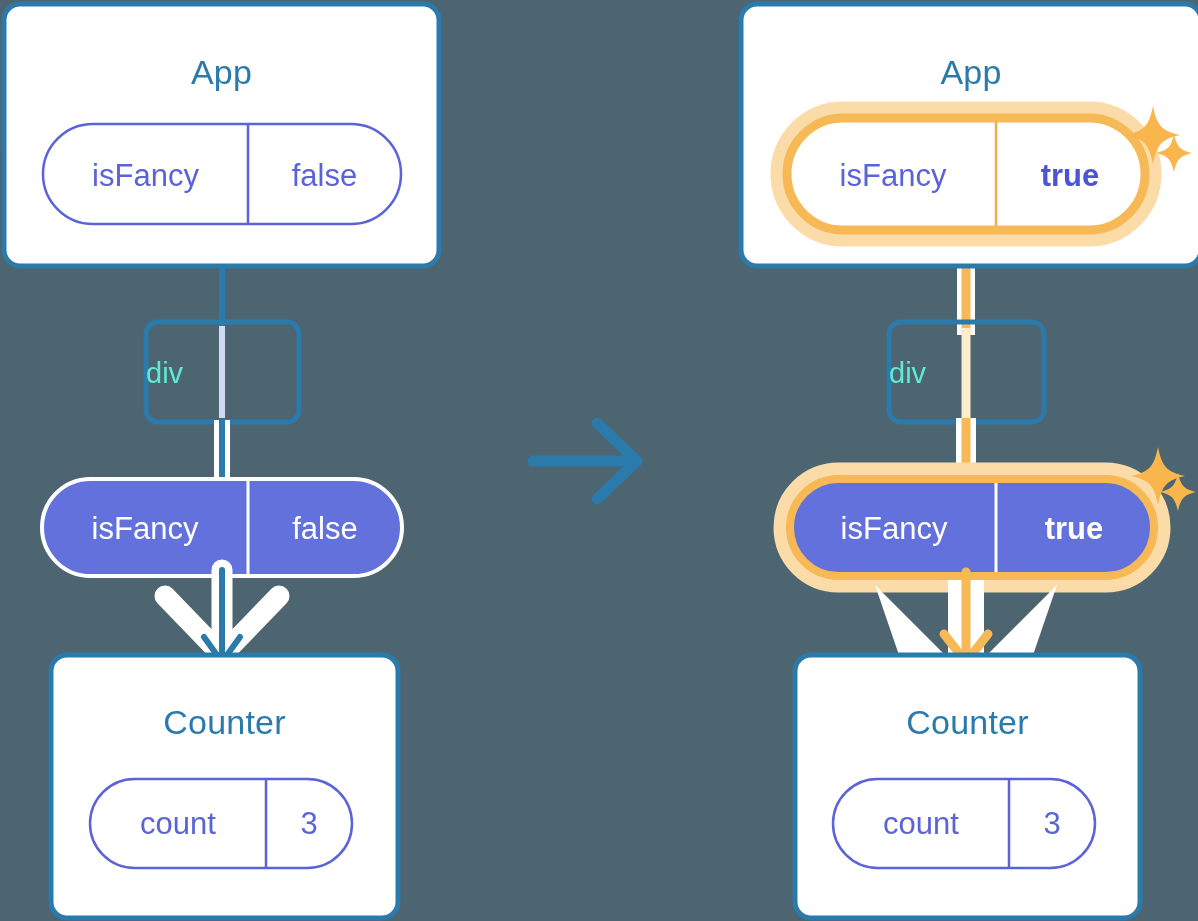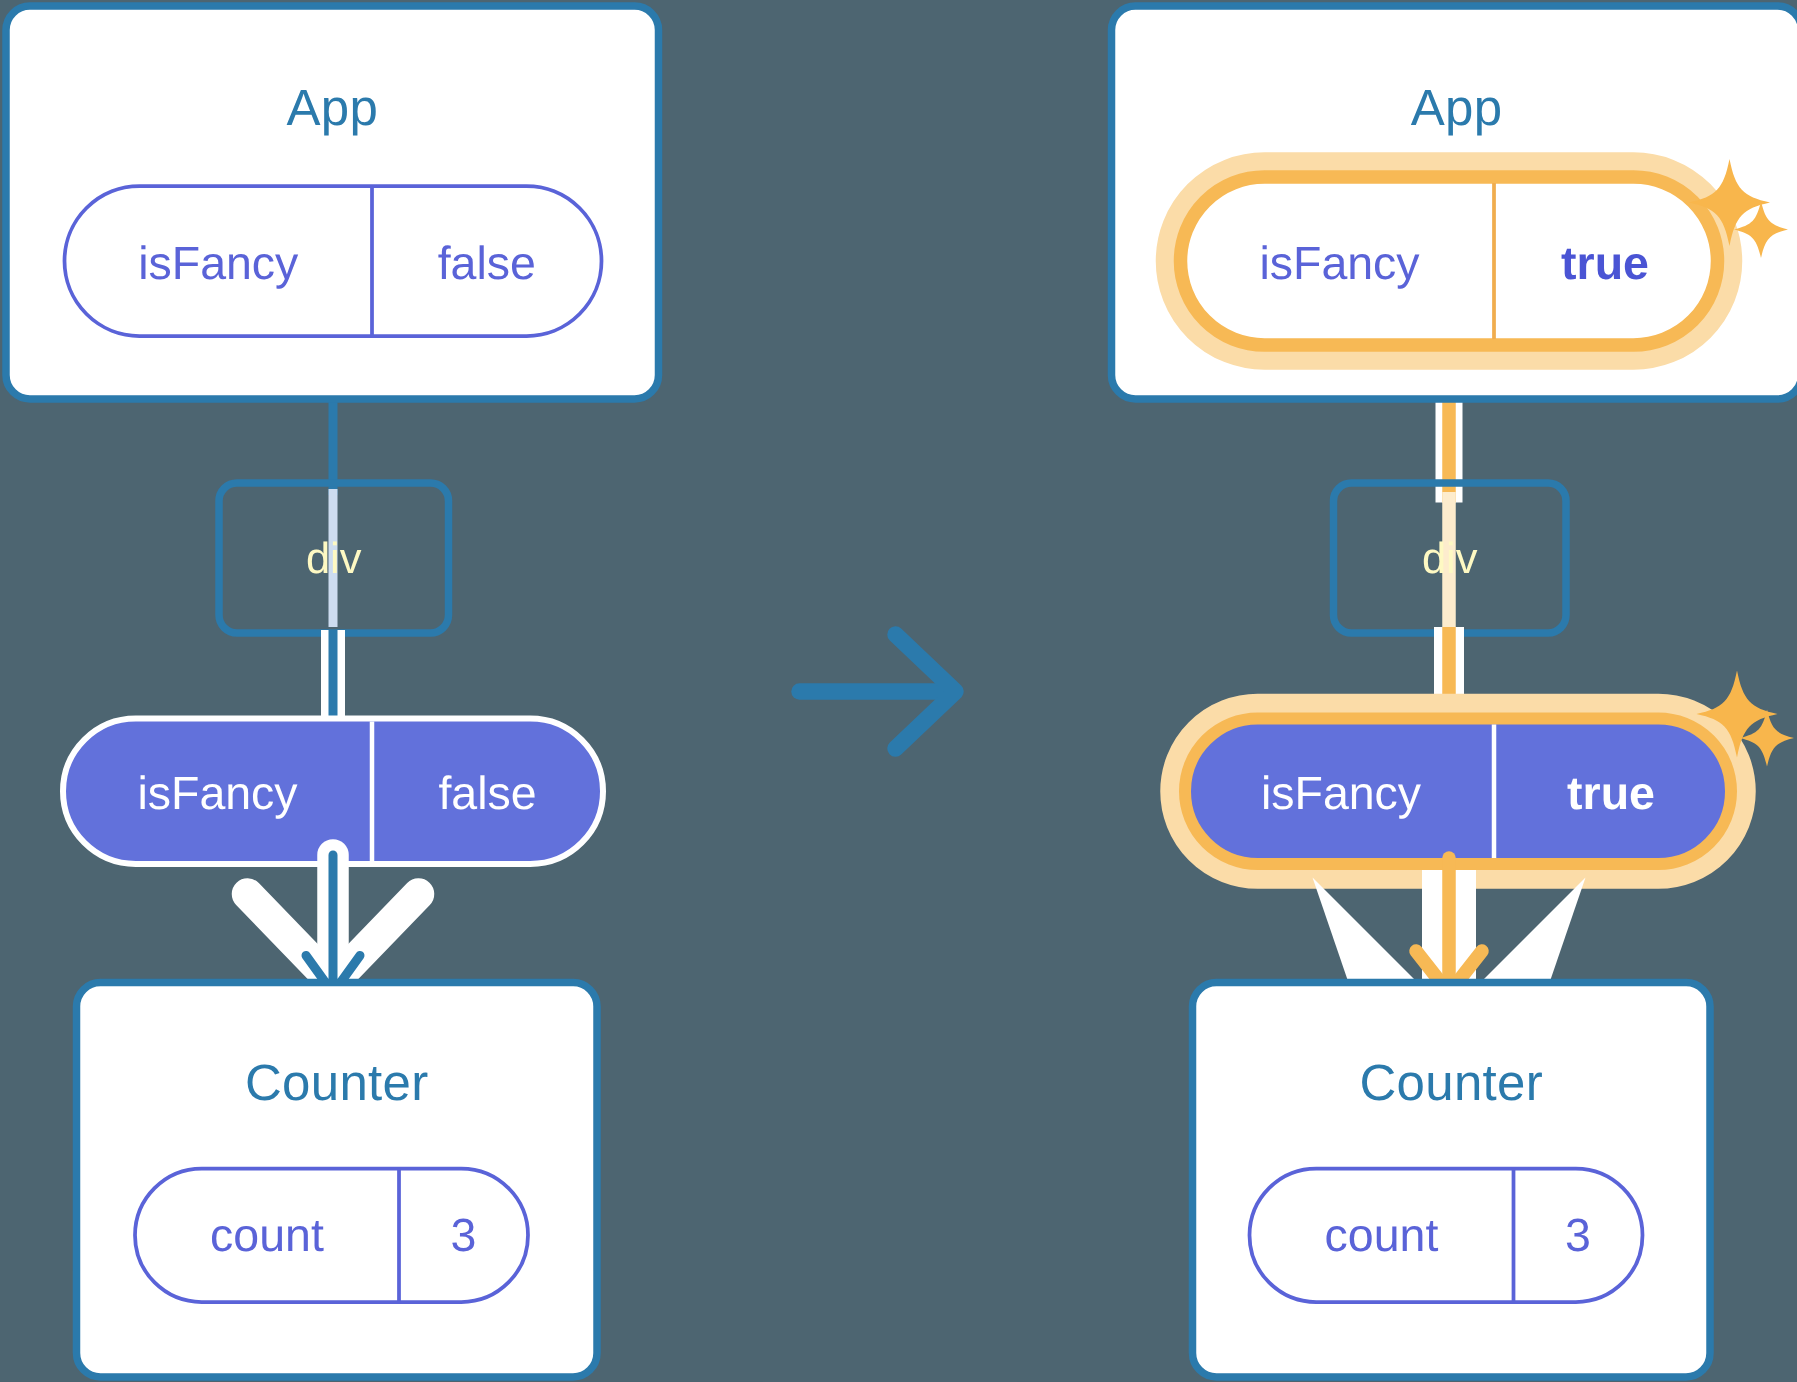--- a/index.html
+++ b/index.html
@@ -17,21 +17,21 @@
     text-align:center;letter-spacing:.2px;
   }
   .pill-key,.pill-val{
     font-size:31px;color:#5a63d8;font-weight:400;text-align:center;
   }
   .pill-key-on,.pill-val-on{
     font-size:31px;color:#ffffff;font-weight:400;text-align:center;
   }
   .pill-val-on{font-weight:700;}
   .pill-val-hi{font-size:31px;color:#4a54d4;font-weight:700;text-align:center;}
-  .div-lbl{font-size:29px;color:#fef9c3;text-align:center;}
+  .div-lbl{font-size:29px;color:#5eead4;text-align:left;}
 </style>
 </head>
 <body>
 
 <div id="stage">
 
   <svg class="layer" viewBox="0 0 1198 921">
 
     <g>
 

